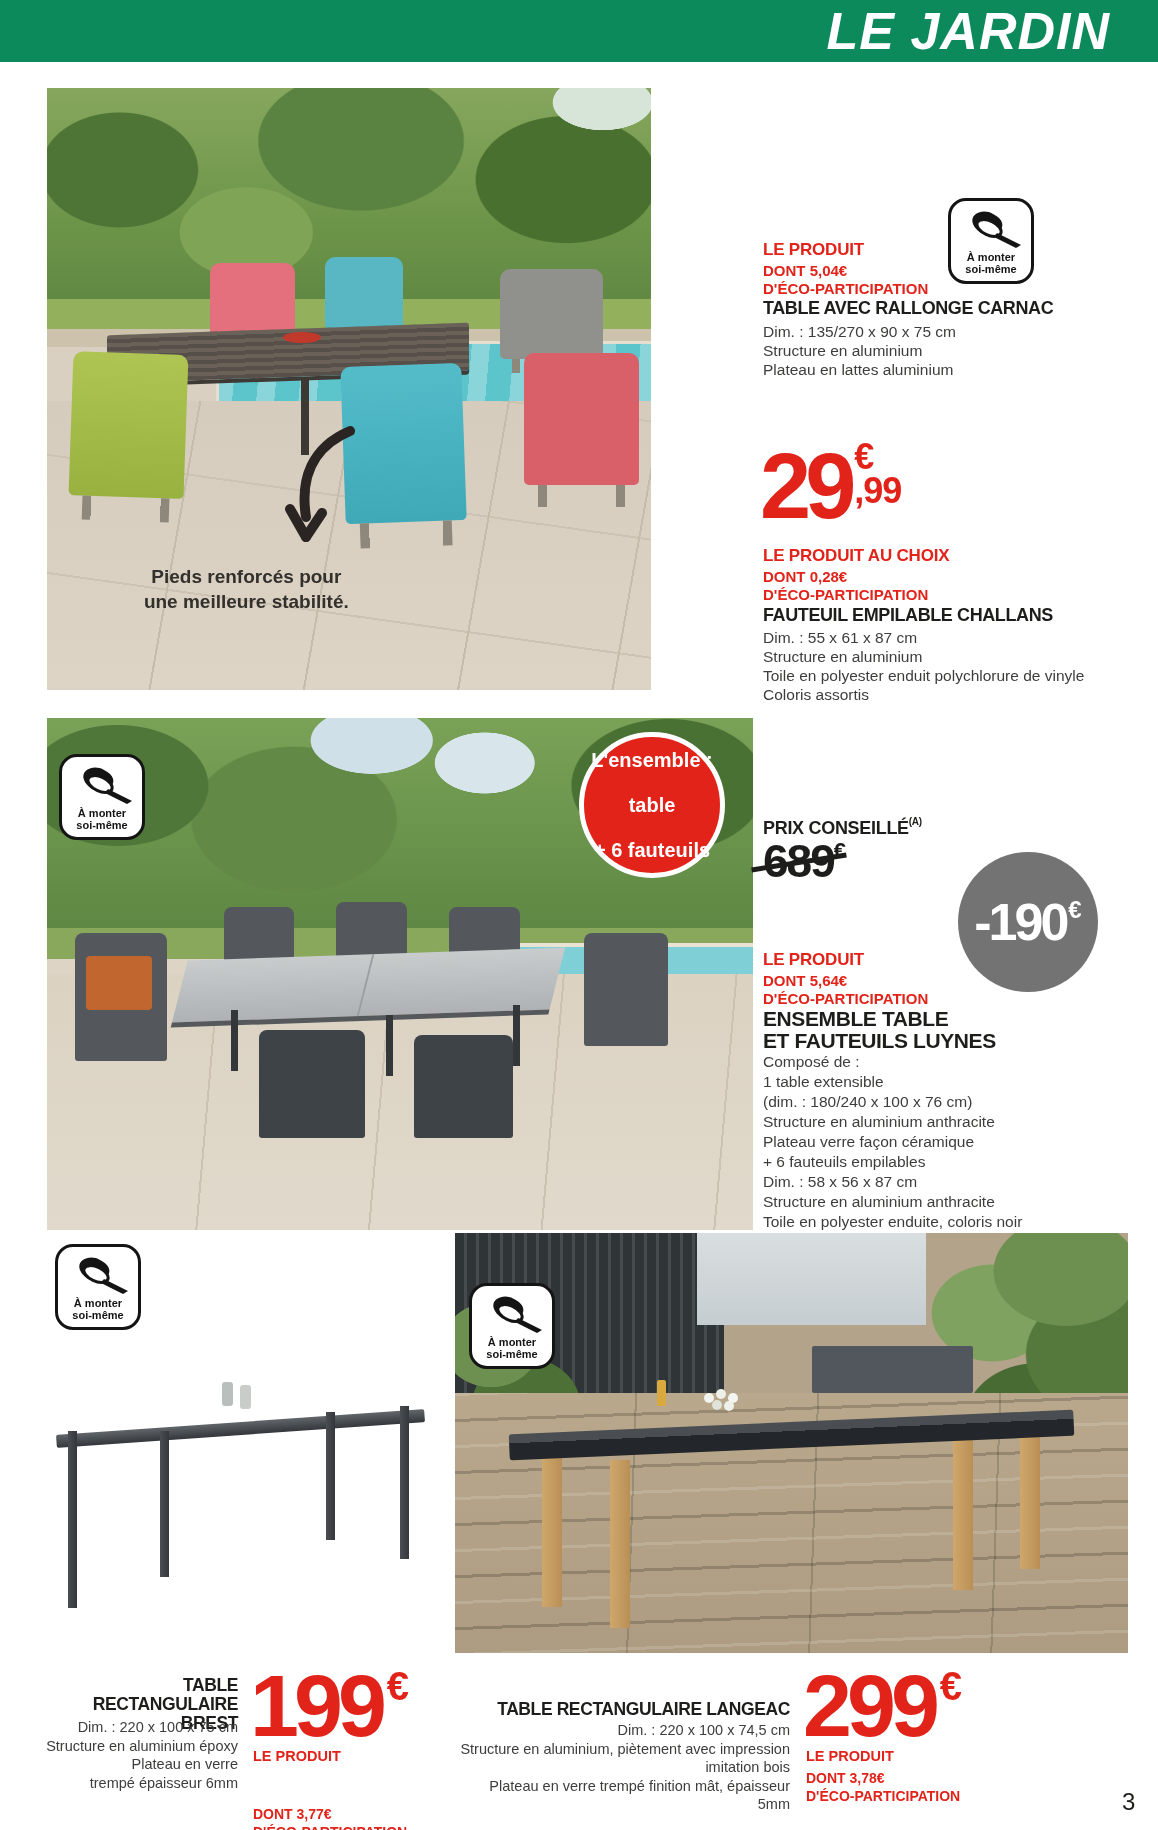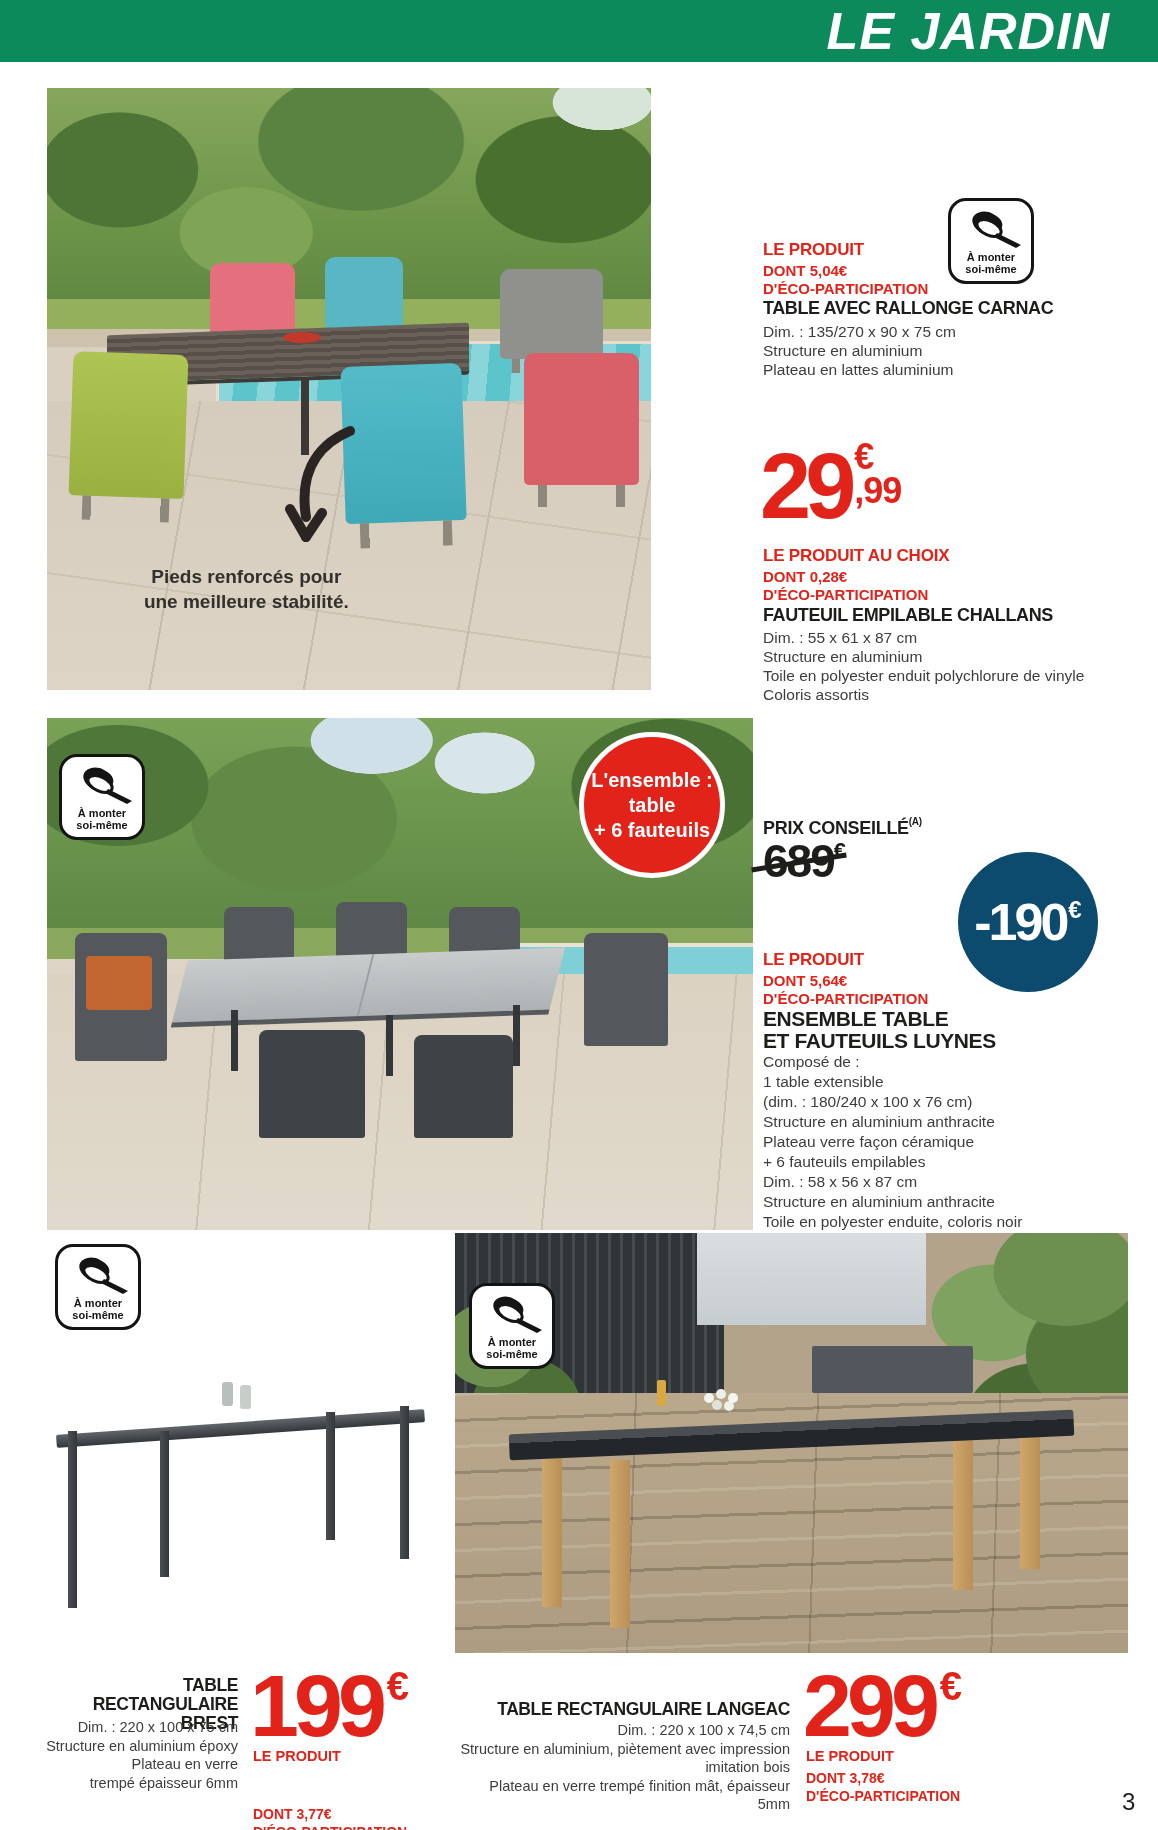--- a/index.html
+++ b/index.html
@@ -107,31 +107,31 @@
     border-bottom:5px solid #55595c; }
   .p2-table::after { content:""; position:absolute; left:49%; top:0; bottom:0; width:2px; background:#9b9fa1; }
   .p2-leg { position:absolute; width:7px; height:12%; background:#33373a; }
   .c2 { position:absolute; background:#54585d; border-radius:8px 8px 3px 3px; }
   .c2-cushion { position:absolute; left:12%; top:18%; width:72%; height:42%; background:#c2662f; border-radius:4px; }
   .bubble { position:absolute; width:146px; height:146px; border-radius:50%; background:#e2231a;
     border:5px solid #fff; color:#fff; font-weight:bold; text-align:center;
     display:flex; flex-direction:column; justify-content:center; font-size:20px; line-height:25px; z-index:6; }
   .bubble span { display:block; }
   #badge2 { left:12px; top:36px; }
-  #bubble { left:532px; top:14px; }
+  #bubble { left:532px; top:14px;gap:20px; }
 
   
   #luynes-advice { position:absolute; left:763px; top:818px; color:#1d1d1b; font-weight:bold; font-size:18px; letter-spacing:-0.3px; }
   .advice-sup { font-size:10px; vertical-align:top; position:relative; top:-2px; }
   #luynes-old { position:absolute; left:763px; top:838px; color:#1d1d1b; font-weight:bold; font-size:46px; letter-spacing:-2px; line-height:1; }
   .old-eur { font-size:22px; vertical-align:top; position:relative; top:2px; }
   #luynes-old::after { content:""; position:absolute; left:-12px; top:48%; width:118%; height:5px; background:#1d1d1b; transform:rotate(-9deg); }
   #luynes-price { left:758px; top:872px; }
   .disc-circle { position:absolute; left:958px; top:852px; width:140px; height:140px; border-radius:50%;
-    background:#0c4a6e; color:#fff; font-weight:bold; display:flex; align-items:center; justify-content:center; }
+    background:#737373; color:#fff; font-weight:bold; display:flex; align-items:center; justify-content:center; }
   .disc-int { font-size:52px; letter-spacing:-3px; }
   .disc-eur { font-size:24px; vertical-align:top; position:relative; top:-12px; margin-left:2px; }
   #luynes-label { left:763px; top:950px; }
   #luynes-eco   { left:763px; top:972px; }
   #luynes-name  { left:763px; top:1008px; font-size:21px; line-height:22px; }
   #luynes-details { left:763px; top:1052px; line-height:20px; }
 
   
   #badge3 { left:55px; top:1244px; }
   #photo3 { left:35px; top:1330px; width:415px; height:305px; background:#fff; }

